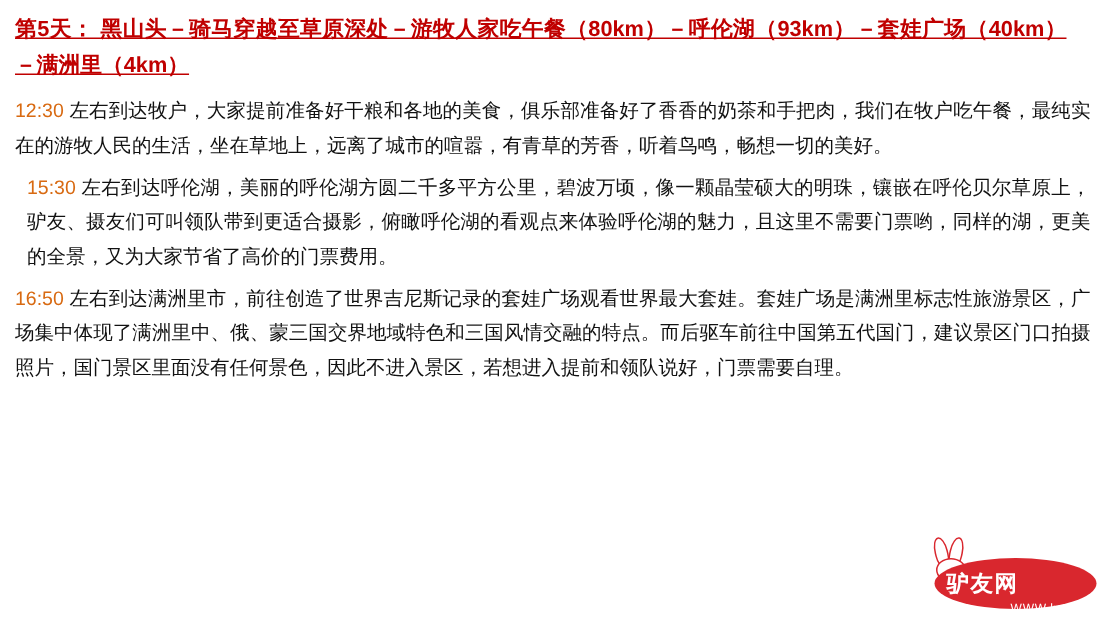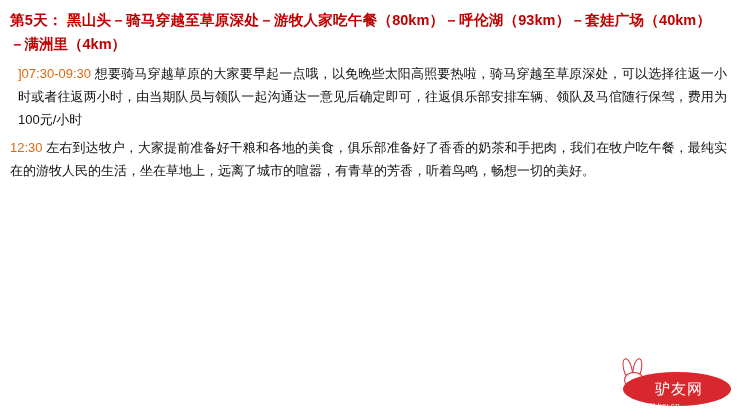--- a/index.html
+++ b/index.html
@@ -22,20 +22,21 @@
     background: #ffffff;
   }
   .title {
     color: #c00000;
     font-weight: bold;
     font-size: 14.5px;
     line-height: 24px;
     letter-spacing: 0px;
     margin: 0 16px 6px 0;
     text-align: justify;
+    text-decoration: underline;
   }
   .para {
     font-size: 13px;
     line-height: 23px;
     color: #000000;
     margin: 0 0 5px 0;
     text-align: justify;
     text-indent: 0;
   }
   .time {
@@ -64,32 +65,32 @@
     width: 108px;
     height: 34px;
     border-radius: 50%;
     background: #d9272e;
   }
   .wm-text {
     position: absolute;
     right: 6px;
     bottom: 13px;
     width: 96px;
-    text-align: center;
+    text-align: left;
     color: #ffffff;
     font-size: 15px;
-    font-weight: normal;
+    font-weight: bold;
     letter-spacing: 1px;
   }
   .wm-sub {
     position: absolute;
     right: 10px;
     bottom: 2px;
     width: 92px;
-    text-align: left;
+    text-align: right;
     color: #ffffff;
     font-size: 8px;
     letter-spacing: 0.5px;
   }
   .wm-rabbit {
     position: absolute;
     right: 86px;
     bottom: 24px;
     width: 26px;
     height: 30px;
@@ -123,31 +124,35 @@
     border-radius: 50%;
   }
 </style>
 </head>
 <body>
 
 <div class="page">
 
   <div class="title">第5天： 黑山头－骑马穿越至草原深处－游牧人家吃午餐（80km）－呼伦湖（93km）－套娃广场（40km）－满洲里（4km）</div>
 
-  <div class="para indent">
-    <span class="time">]07:30-09:30</span>
-    <span class="body-text">想要骑马穿越草原的大家要早起一点哦，以免晚些太阳高照要热啦，骑马穿越至草原深处，可以选择往返一小时或者往返两小时，由当期队员与领队一起沟通达一意见后确定即可，往返俱乐部安排车辆、领队及马倌随行保驾，费用为100元/小时</span>
-  </div>
 
   <div class="para">
     <span class="time">12:30</span>
     <span class="body-text">左右到达牧户，大家提前准备好干粮和各地的美食，俱乐部准备好了香香的奶茶和手把肉，我们在牧户吃午餐，最纯实在的游牧人民的生活，坐在草地上，远离了城市的喧嚣，有青草的芳香，听着鸟鸣，畅想一切的美好。</span>
   </div>
 
+  <div class="para indent">
+    <span class="time">15:30</span>
+    <span class="body-text">左右到达呼伦湖，美丽的呼伦湖方圆二千多平方公里，碧波万顷，像一颗晶莹硕大的明珠，镶嵌在呼伦贝尔草原上，驴友、摄友们可叫领队带到更适合摄影，俯瞰呼伦湖的看观点来体验呼伦湖的魅力，且这里不需要门票哟，同样的湖，更美的全景，又为大家节省了高价的门票费用。</span>
+  </div>
 
+  <div class="para">
+    <span class="time">16:50</span>
+    <span class="body-text">左右到达满洲里市，前往创造了世界吉尼斯记录的套娃广场观看世界最大套娃。套娃广场是满洲里标志性旅游景区，广场集中体现了满洲里中、俄、蒙三国交界地域特色和三国风情交融的特点。而后驱车前往中国第五代国门，建议景区门口拍摄照片，国门景区里面没有任何景色，因此不进入景区，若想进入提前和领队说好，门票需要自理。</span>
+  </div>
 
 
   <div class="watermark">
     <div class="wm-rabbit">
       <div class="ear left"></div>
       <div class="ear right"></div>
       <div class="head"></div>
     </div>
     <div class="wm-oval"></div>
     <div class="wm-text">驴友网</div>

